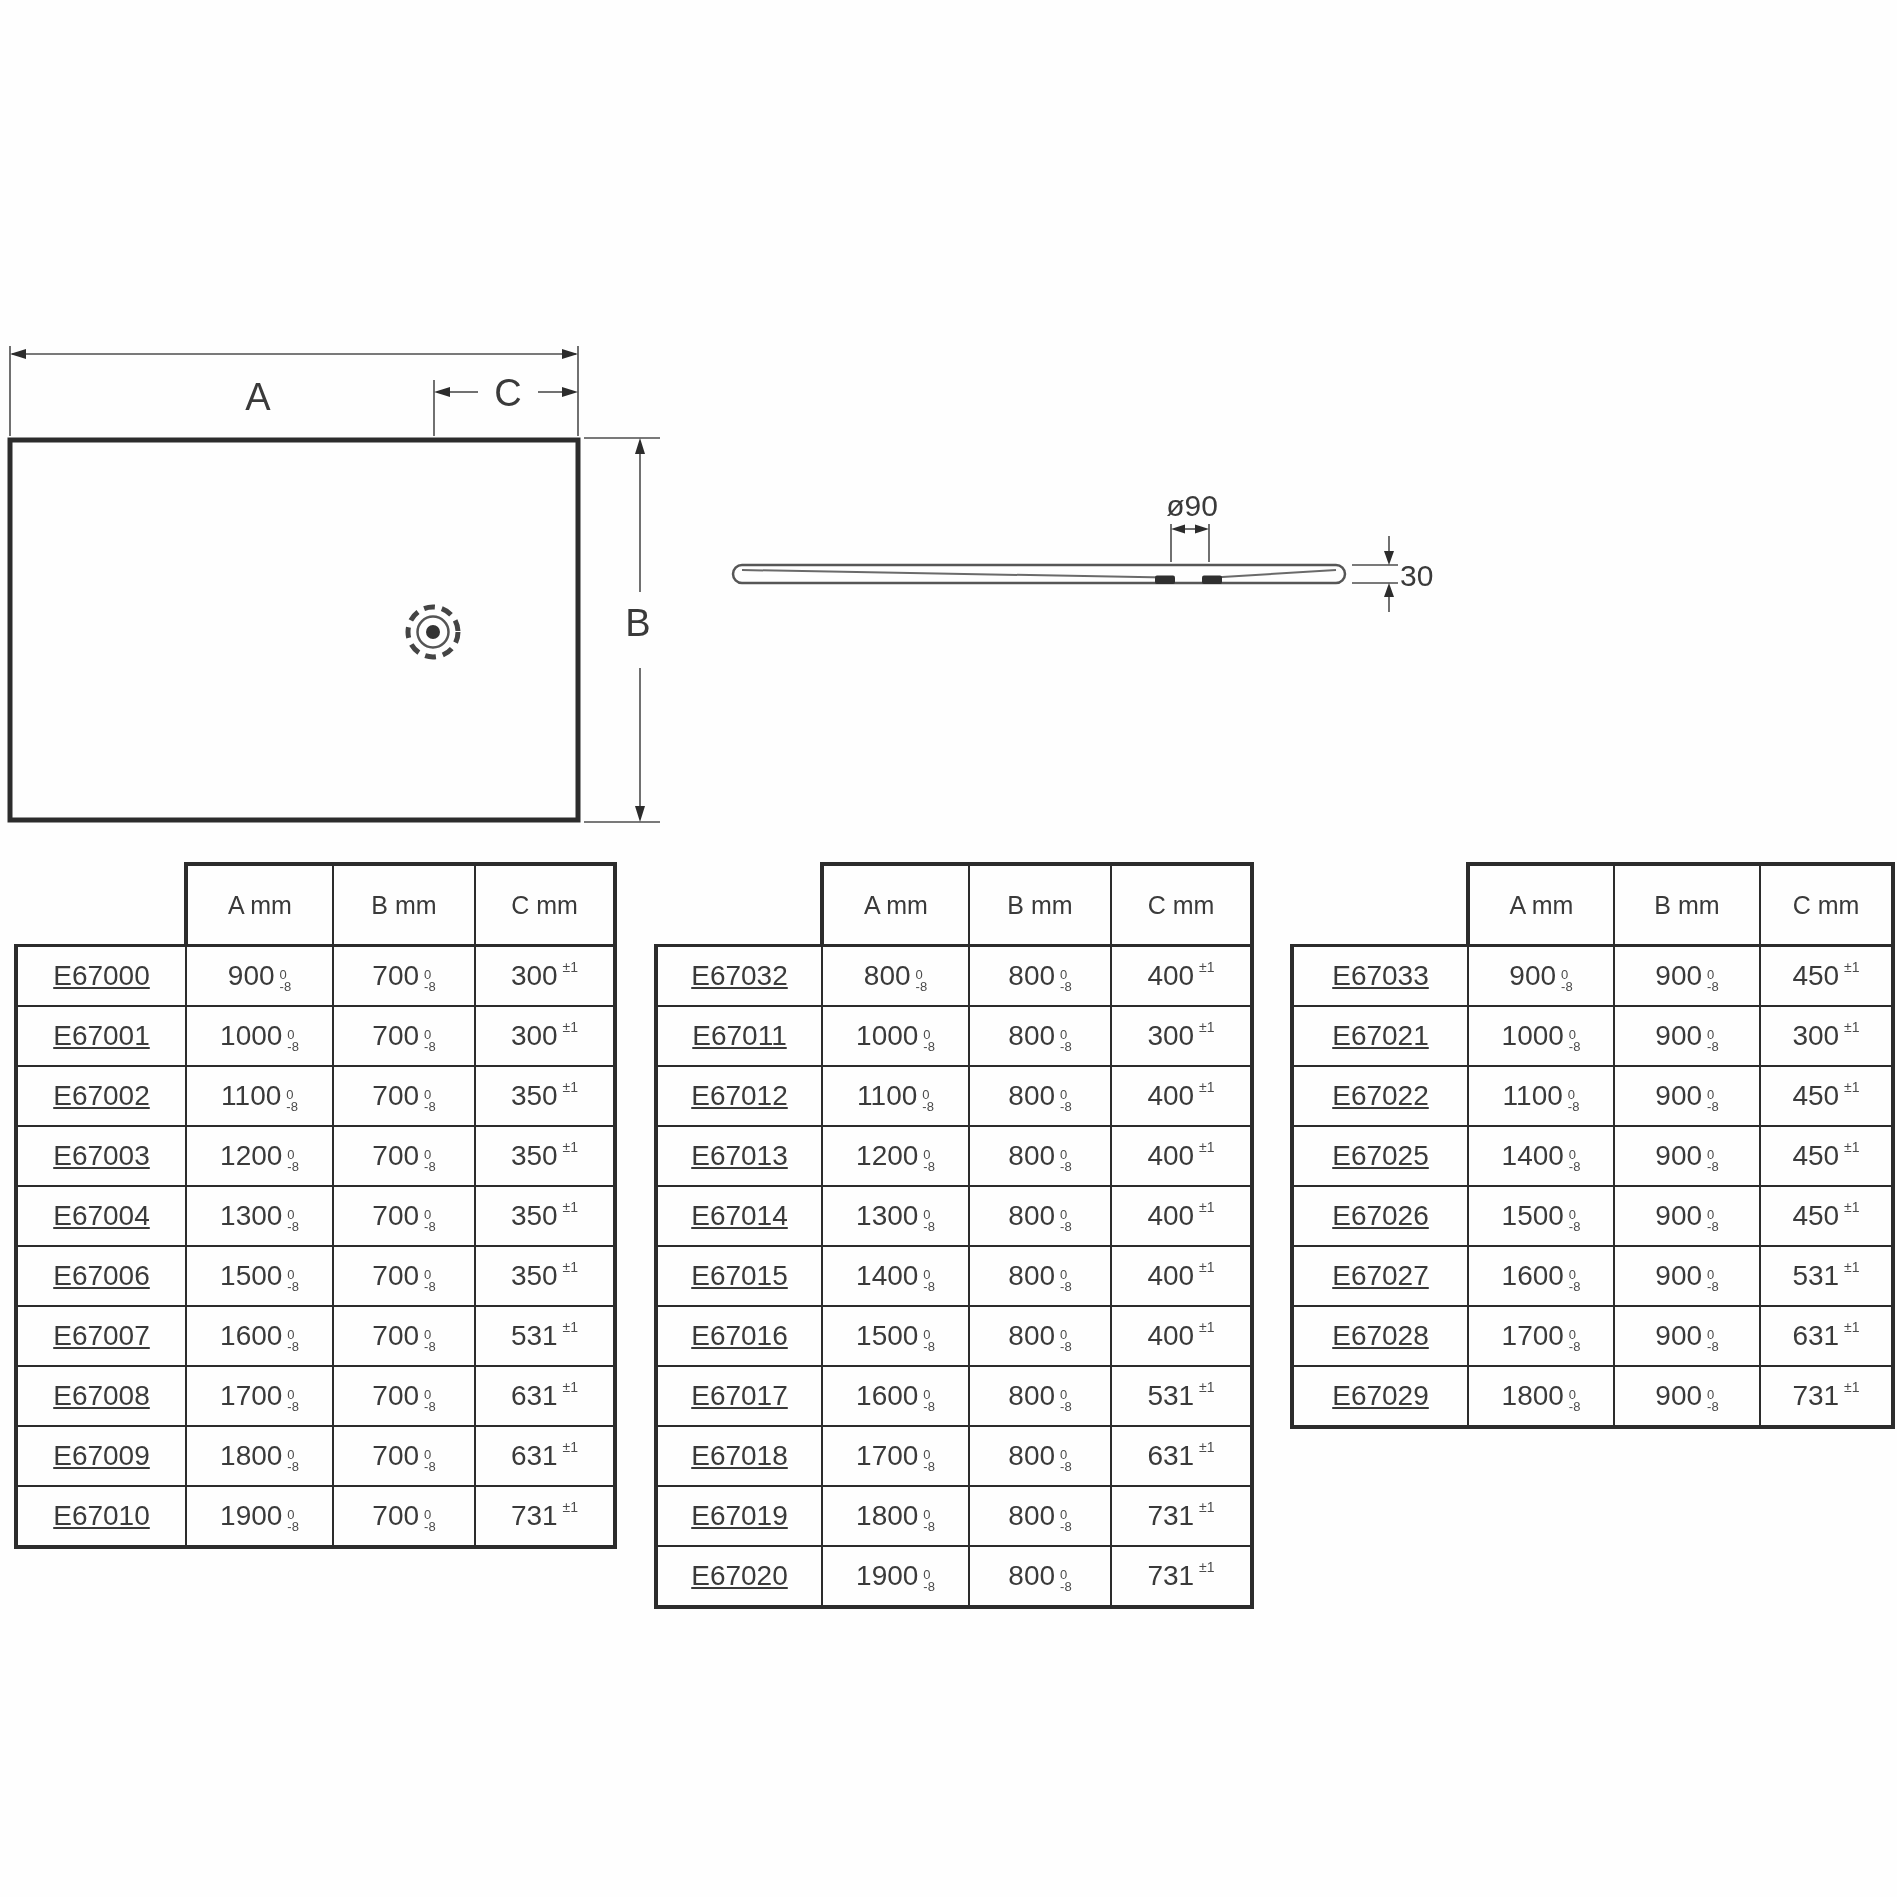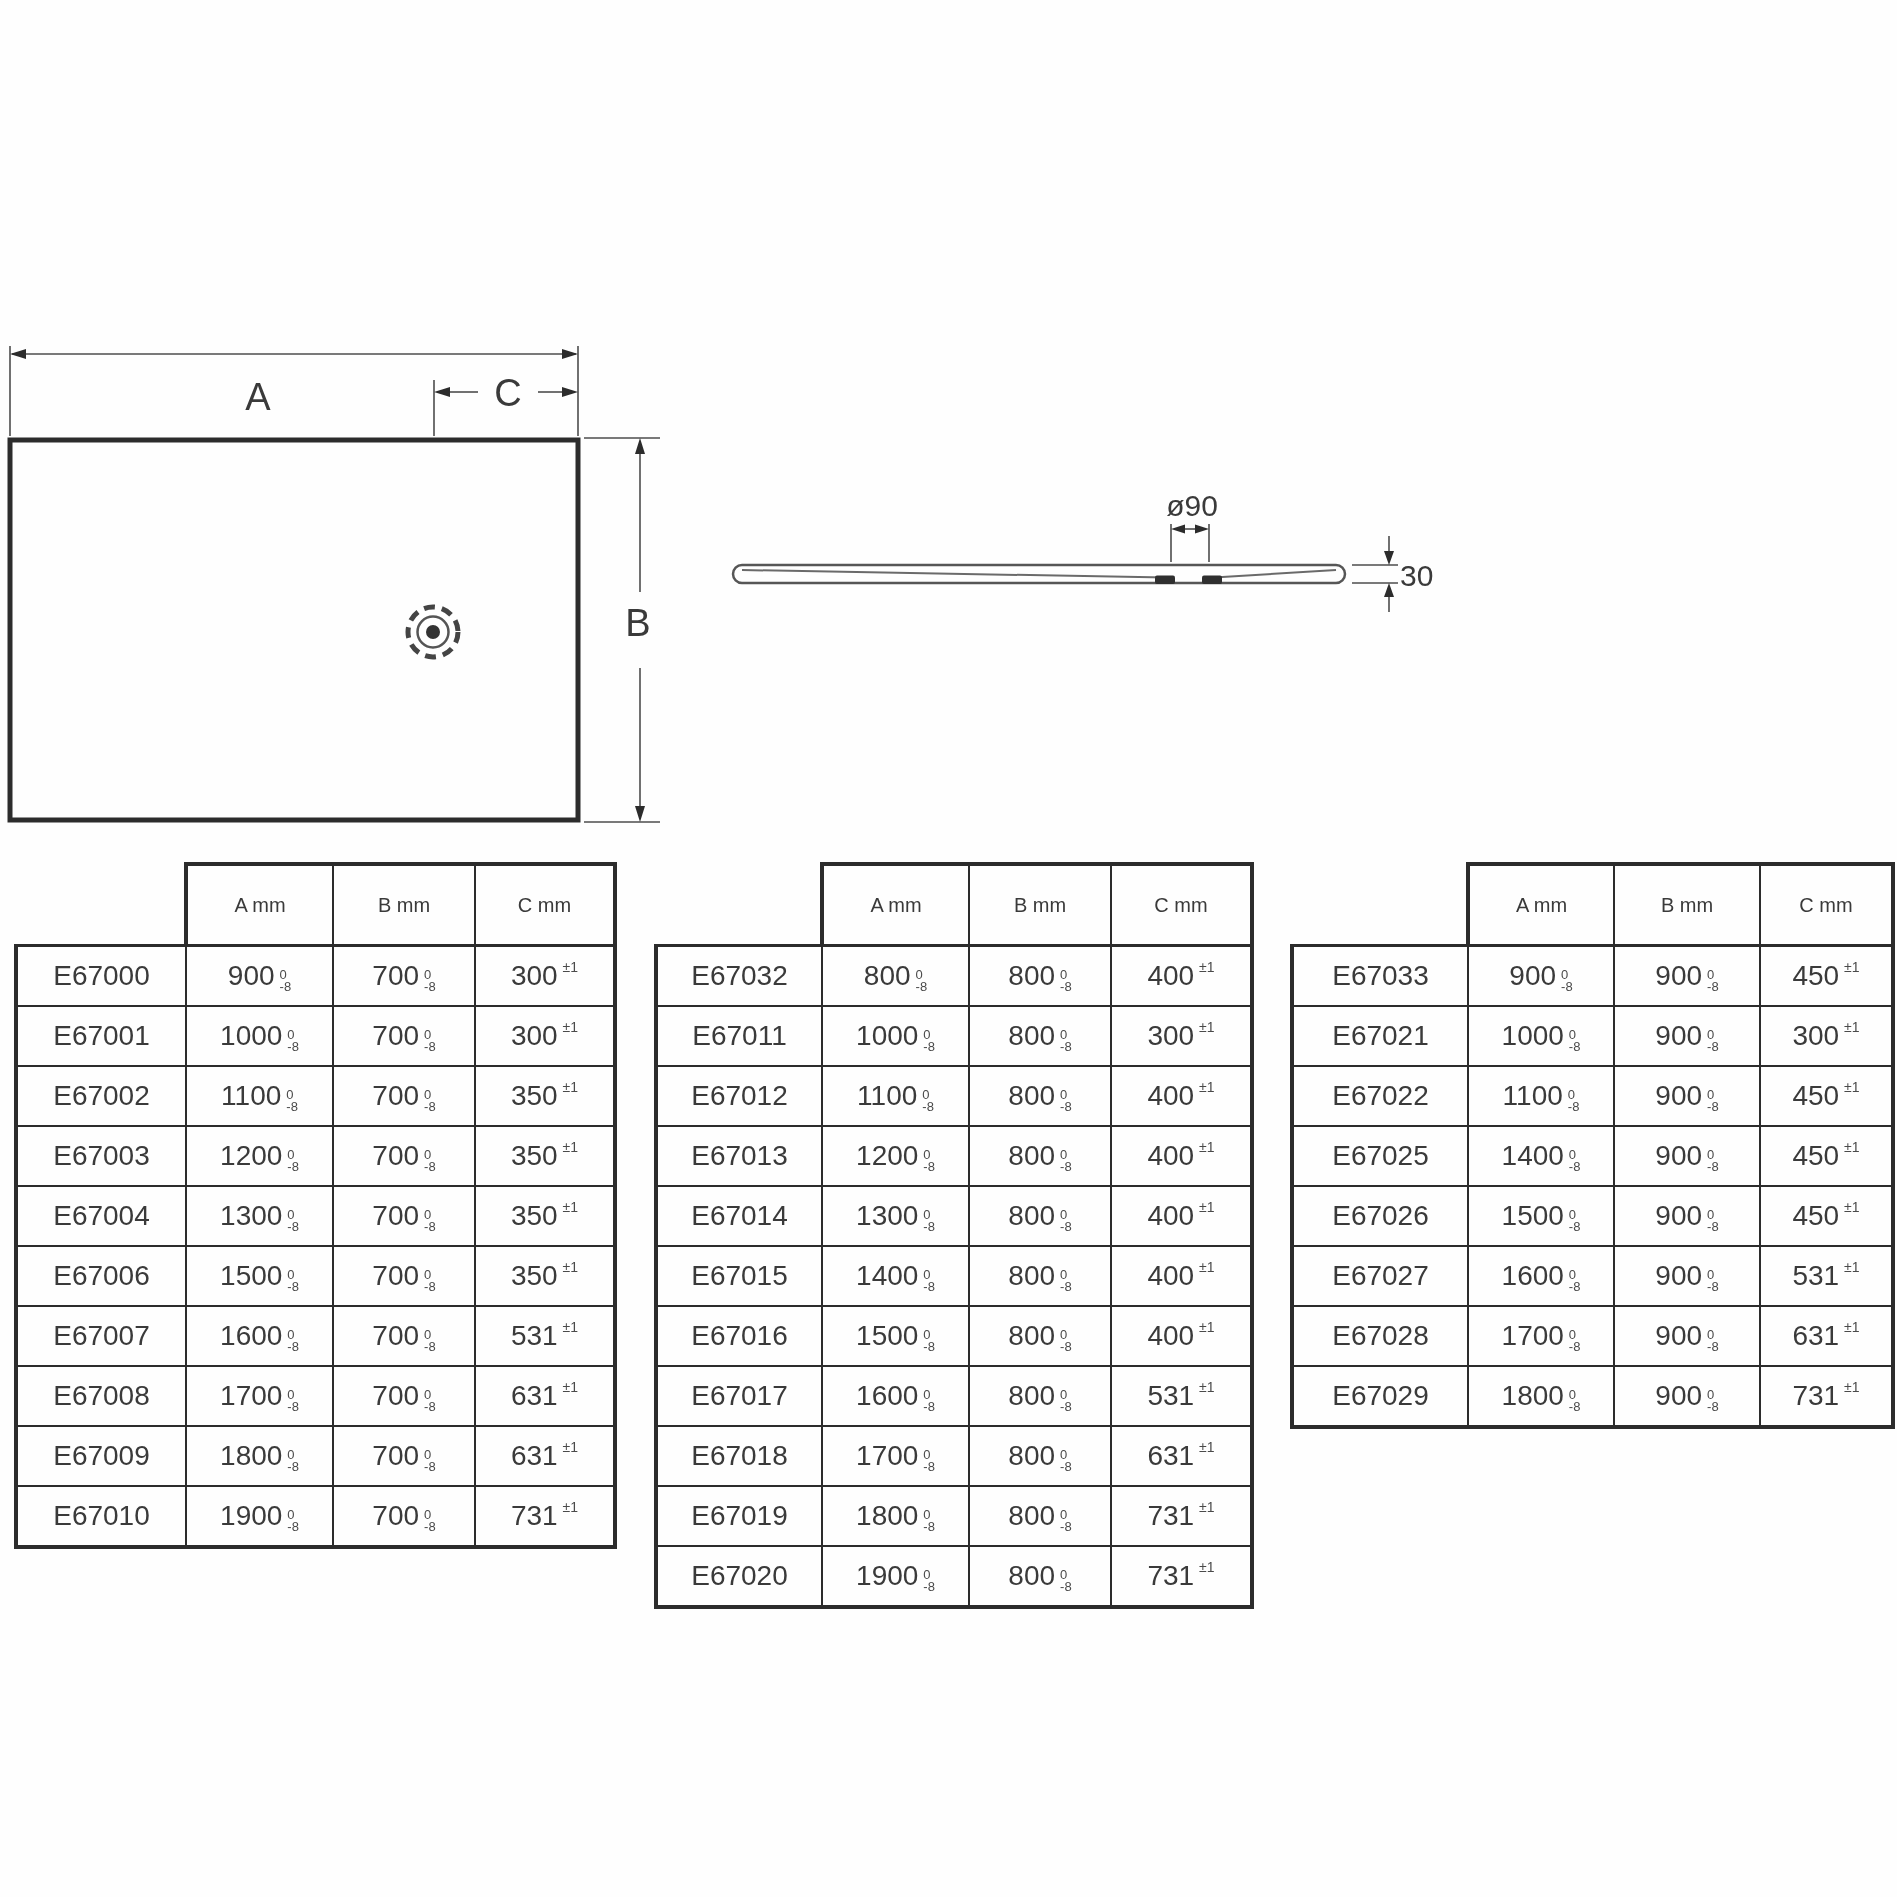--- a/index.html
+++ b/index.html
@@ -19,26 +19,26 @@
   .dim-table { position: absolute; }
   .dim-table table { border-collapse: collapse; table-layout: fixed; }
   .dim-table th, .dim-table td {
     border: 2px solid #2c2c2c;
     text-align: center; vertical-align: middle;
     padding: 0;
     font-weight: 400;
     color: #3a3a3a;
     background: #fefefe;
   }
-  .dim-table thead th { height: 78px; font-size: 20px; border-top-width: 4px; }
+  .dim-table thead th { height: 78px; font-size: 25px; border-top-width: 4px; }
   .dim-table thead th.h-a { border-left-width: 4px; }
   .dim-table thead th.h-c { border-right-width: 4px; }
   .dim-table thead td.corner { border: none; background: transparent; }
   .dim-table tbody td { height: 58px; font-size: 28px; }
-  .dim-table tbody tr td:first-child { border-left-width: 4px; }
+  .dim-table tbody tr td:first-child { border-left-width: 4px; text-decoration: underline; }
   .dim-table tbody tr td:last-child { border-right-width: 4px; }
   .dim-table tbody tr:first-child td { border-top-width: 3px; }
   .dim-table tbody tr:last-child td { border-bottom-width: 4px; }
 
   .t1 col.c0 { width: 170px; } .t1 col.c1 { width: 147px; } .t1 col.c2 { width: 142px; } .t1 col.c3 { width: 140px; }
   .t2 col.c0 { width: 166px; } .t2 col.c1 { width: 147px; } .t2 col.c2 { width: 142px; } .t2 col.c3 { width: 141px; }
   .t3 col.c0 { width: 176px; } .t3 col.c1 { width: 146px; } .t3 col.c2 { width: 146px; } .t3 col.c3 { width: 133px; }
 
   .val { display: inline-block; }
   .tol-stack {

